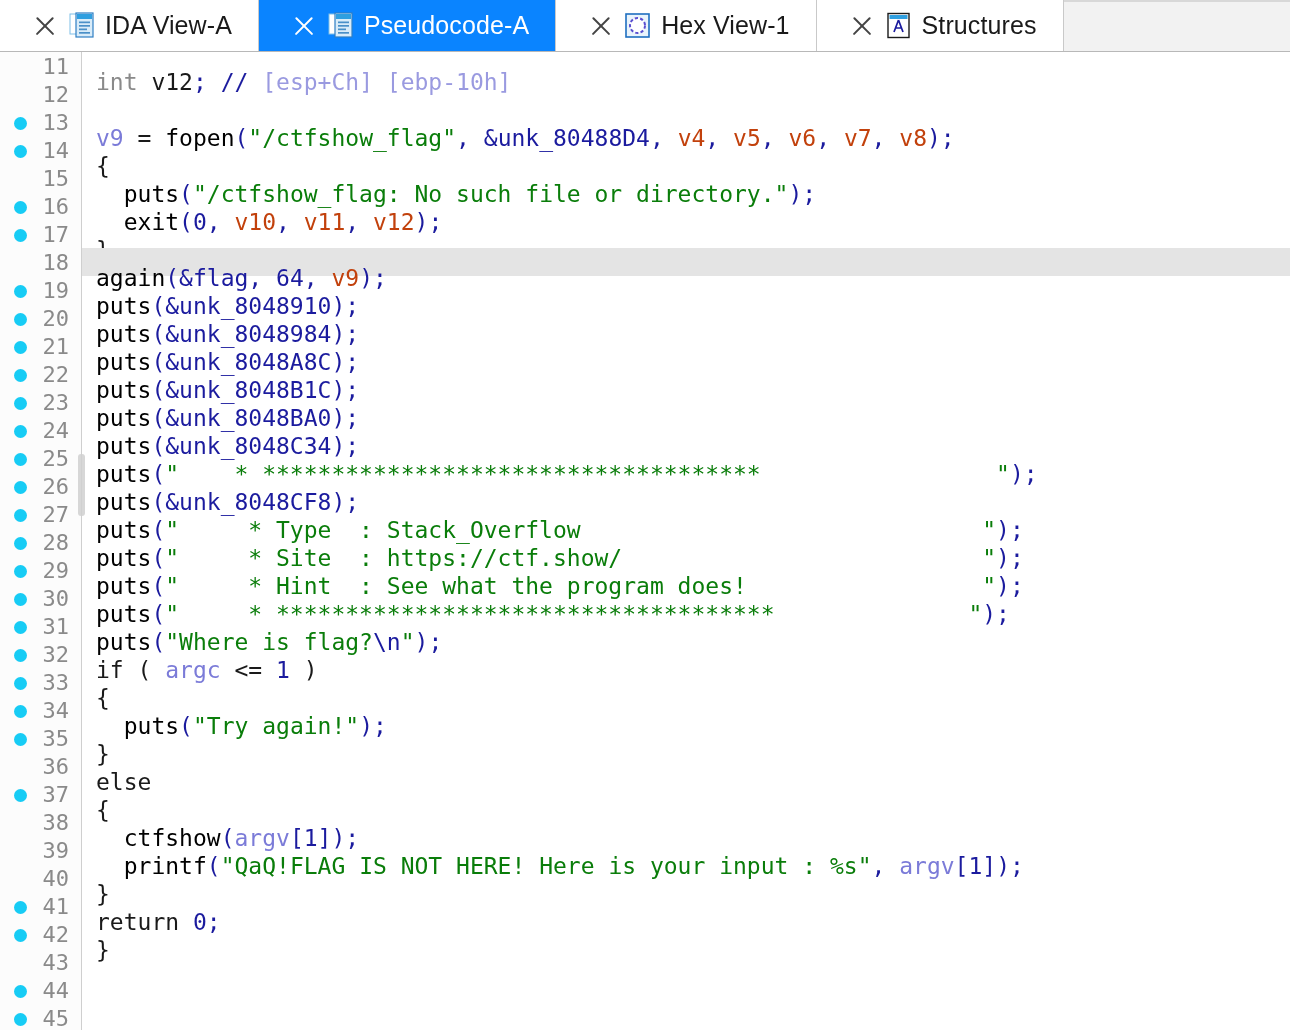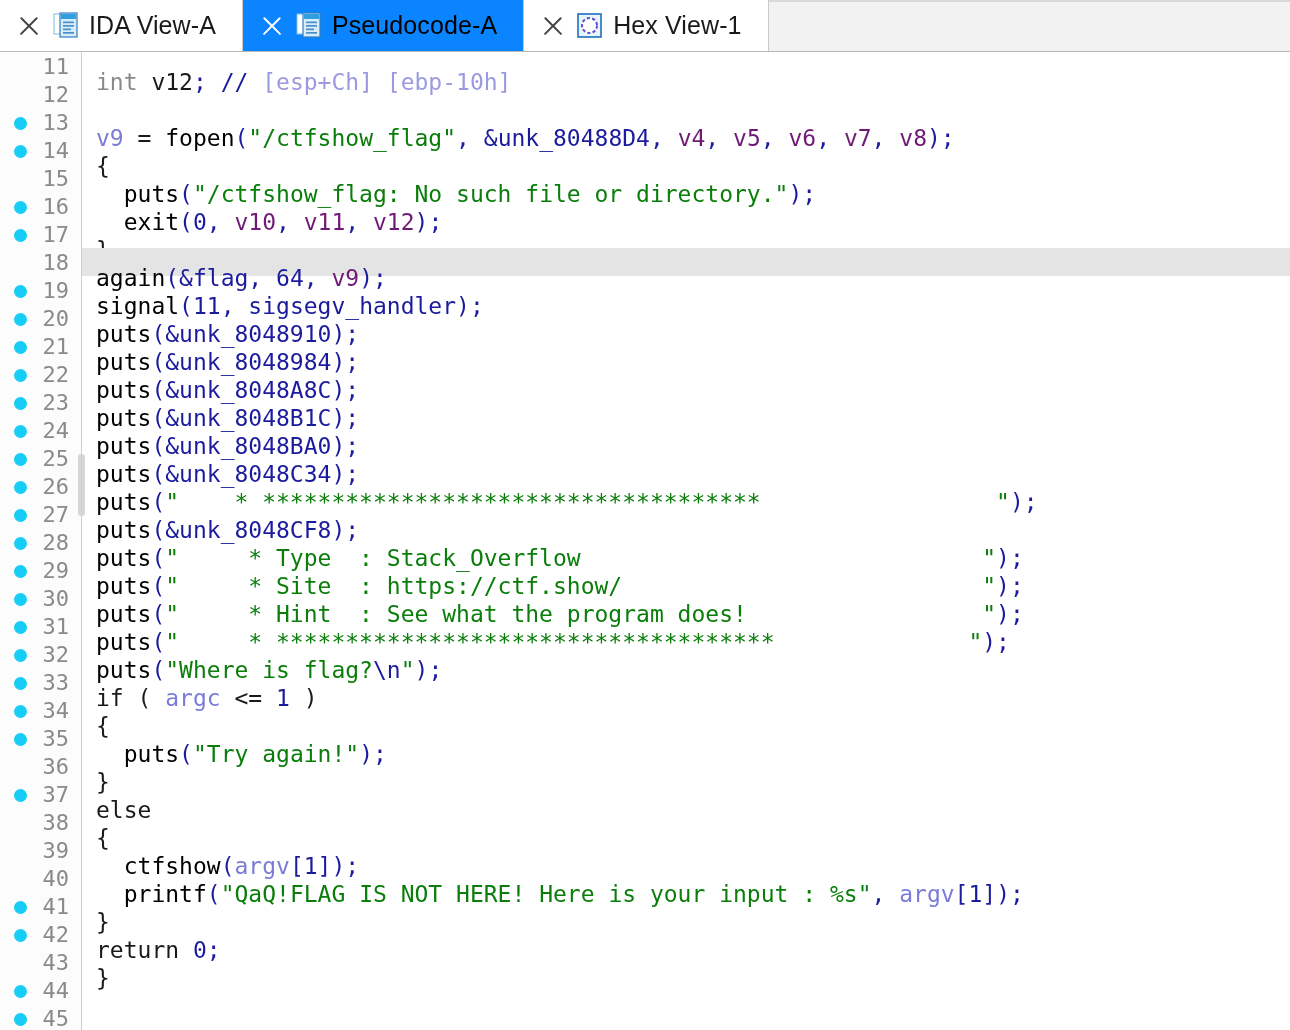--- a/index.html
+++ b/index.html
@@ -38,37 +38,37 @@
     position: absolute;
     left: 0; right: 0; top: 0;
     height: 2px;
     background: #d8d8d8;
   }
 
   .tab {
     display: flex;
     align-items: center;
     gap: 10px;
-    padding: 0 26px 0 16px;
+    padding: 0 26px 0 32px;
     background: #ffffff;
     border-right: 1px solid #c9c9c9;
     cursor: default;
     position: relative;
     box-sizing: border-box;
   }
   .tab.active {
     background: #0a84ff;
   }
   .tab .tab-label {
     font-size: 25px;
     color: #1a1a1a;
     white-space: nowrap;
     letter-spacing: 0.1px;
   }
-  .tab.active .tab-label { color: #000000; }
+  .tab.active .tab-label { color: #ffffff; }
 
   .tab-close {
     width: 26px;
     height: 26px;
     position: relative;
     flex: 0 0 auto;
     cursor: pointer;
   }
   .tab-close::before,
   .tab-close::after {
@@ -179,21 +179,21 @@
     padding-left: 14px;
     white-space: pre;
     margin-top: 32px;
   }
 
   
   .t-kw      { color: #1b1b9e; }   
   .t-fn      { color: #000000; }
   .t-str     { color: #0a7d0a; }   
   .t-var     { color: #7b7bd8; }   
-  .t-reg     { color: #701a75; }   
+  .t-reg     { color: #c2410c; }   
   .t-cmt     { color: #8a8a8a; }   
   .t-cmtclr  { color: #9a9ae0; }
   .t-esc     { color: #1b1b9e; }
 </style>
 </head>
 <body>
 
 <div id="app">
 
   <div class="tabbar" id="tabbar">
@@ -230,20 +230,31 @@
       <div class="tab">
         <span class="tab-close" title="×"></span>
         <span class="tab-icon">
           <svg width="27" height="27" viewBox="0 0 27 27">
             <rect x="2" y="2" width="23" height="23" fill="#eaf4fc" stroke="#1f6fc0" stroke-width="1.6"></rect>
             <circle cx="13.5" cy="13.5" r="7.5" fill="#ffffff" stroke="#5a4fd0" stroke-width="2" stroke-dasharray="3.2 2.2"></circle>
           </svg>
         </span>
         <span class="tab-label">Hex View-1</span>
       </div>
+      <div class="tab">
+        <span class="tab-close" title="×"></span>
+        <span class="tab-icon">
+          <svg width="27" height="27" viewBox="0 0 27 27">
+            <rect x="3" y="1.5" width="21" height="24" fill="#ffffff" stroke="#1a1a1a" stroke-width="1.4"></rect>
+            <rect x="4.5" y="3" width="18" height="4" fill="#2f9fe0"></rect>
+            <path d="M13.5 8 L9 20 M13.5 8 L18 20 M10.6 16 h5.8" stroke="#1b1b9e" stroke-width="1.7" fill="none"></path>
+          </svg>
+        </span>
+        <span class="tab-label">Structures</span>
+      </div>
       <div class="tabbar-filler"></div>
     </div>
 
   <div class="codearea">
     <div class="gutter" id="gutter">
       <div class="gutter-scroll"></div>
     <div class="gut-row">
           <span class="lnum">11</span>
         </div>
         <div class="gut-row">
@@ -377,21 +388,20 @@
       </div>
     <div class="lines" id="lines">
         <div class="row"><div class="code"><span class="t-cmt">int </span><span class="t-plain">v12</span><span class="t-kw">;</span><span class="t-plain"> </span><span class="t-kw">//</span><span class="t-cmtclr"> [esp+Ch] [ebp-10h]</span></div></div>
         <div class="row"><div class="code"></div></div>
         <div class="row"><div class="code"><span class="t-var">v9</span><span class="t-plain"> = </span><span class="t-fn">fopen</span><span class="t-kw">(</span><span class="t-str">"/ctfshow_flag"</span><span class="t-kw">, </span><span class="t-kw">&amp;unk_80488D4</span><span class="t-kw">, </span><span class="t-reg">v4</span><span class="t-kw">, </span><span class="t-reg">v5</span><span class="t-kw">, </span><span class="t-reg">v6</span><span class="t-kw">, </span><span class="t-reg">v7</span><span class="t-kw">, </span><span class="t-reg">v8</span><span class="t-kw">);</span></div></div>
         <div class="row"><div class="code"><span class="t-plain">{</span></div></div>
         <div class="row"><div class="code"><span class="t-plain">  </span><span class="t-fn">puts</span><span class="t-kw">(</span><span class="t-str">"/ctfshow_flag: No such file or directory."</span><span class="t-kw">);</span></div></div>
         <div class="row"><div class="code"><span class="t-plain">  </span><span class="t-fn">exit</span><span class="t-kw">(</span><span class="t-kw">0</span><span class="t-kw">, </span><span class="t-reg">v10</span><span class="t-kw">, </span><span class="t-reg">v11</span><span class="t-kw">, </span><span class="t-reg">v12</span><span class="t-kw">);</span></div></div>
         <div class="row"><div class="code"><span class="t-plain">}</span></div></div>
         <div class="row hl"><div class="code"><span class="t-fn">again</span><span class="t-kw">(&amp;flag, </span><span class="t-kw">64</span><span class="t-kw">, </span><span class="t-reg">v9</span><span class="t-kw">);</span></div></div>
-        <div class="row"><div class="code"><span class="t-fn">signal</span><span class="t-kw">(</span><span class="t-kw">11</span><span class="t-kw">, sigsegv_handler);</span></div></div>
         <div class="row"><div class="code"><span class="t-fn">puts</span><span class="t-kw">(&amp;unk_8048910);</span></div></div>
         <div class="row"><div class="code"><span class="t-fn">puts</span><span class="t-kw">(&amp;unk_8048984);</span></div></div>
         <div class="row"><div class="code"><span class="t-fn">puts</span><span class="t-kw">(&amp;unk_8048A8C);</span></div></div>
         <div class="row"><div class="code"><span class="t-fn">puts</span><span class="t-kw">(&amp;unk_8048B1C);</span></div></div>
         <div class="row"><div class="code"><span class="t-fn">puts</span><span class="t-kw">(&amp;unk_8048BA0);</span></div></div>
         <div class="row"><div class="code"><span class="t-fn">puts</span><span class="t-kw">(&amp;unk_8048C34);</span></div></div>
         <div class="row"><div class="code"><span class="t-fn">puts</span><span class="t-kw">(</span><span class="t-str">"    * ************************************                 "</span><span class="t-kw">);</span></div></div>
         <div class="row"><div class="code"><span class="t-fn">puts</span><span class="t-kw">(&amp;unk_8048CF8);</span></div></div>
         <div class="row"><div class="code"><span class="t-fn">puts</span><span class="t-kw">(</span><span class="t-str">"     * Type  : Stack_Overflow                             "</span><span class="t-kw">);</span></div></div>
         <div class="row"><div class="code"><span class="t-fn">puts</span><span class="t-kw">(</span><span class="t-str">"     * Site  : https://ctf.show/                          "</span><span class="t-kw">);</span></div></div>

